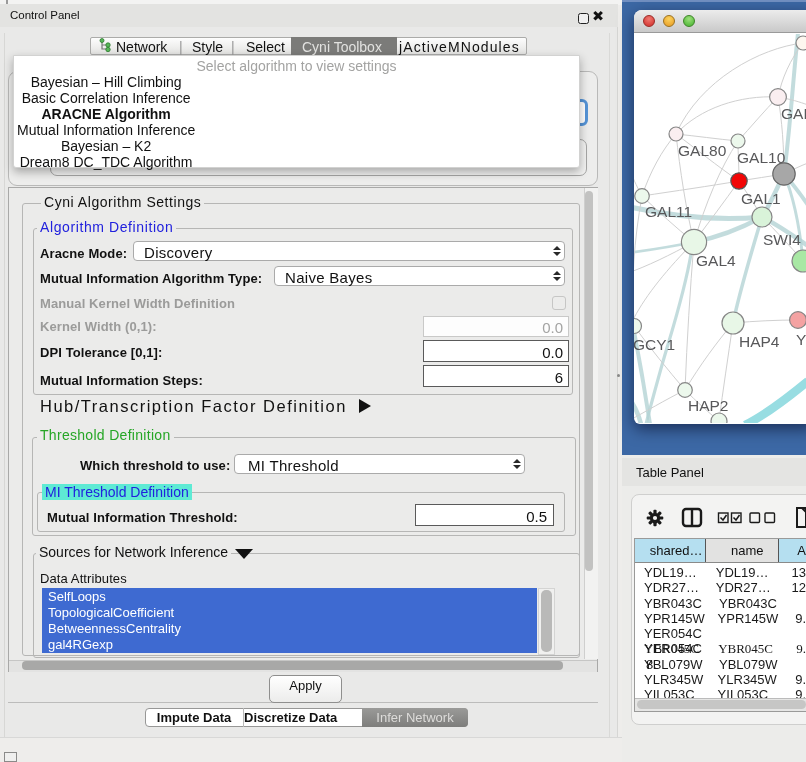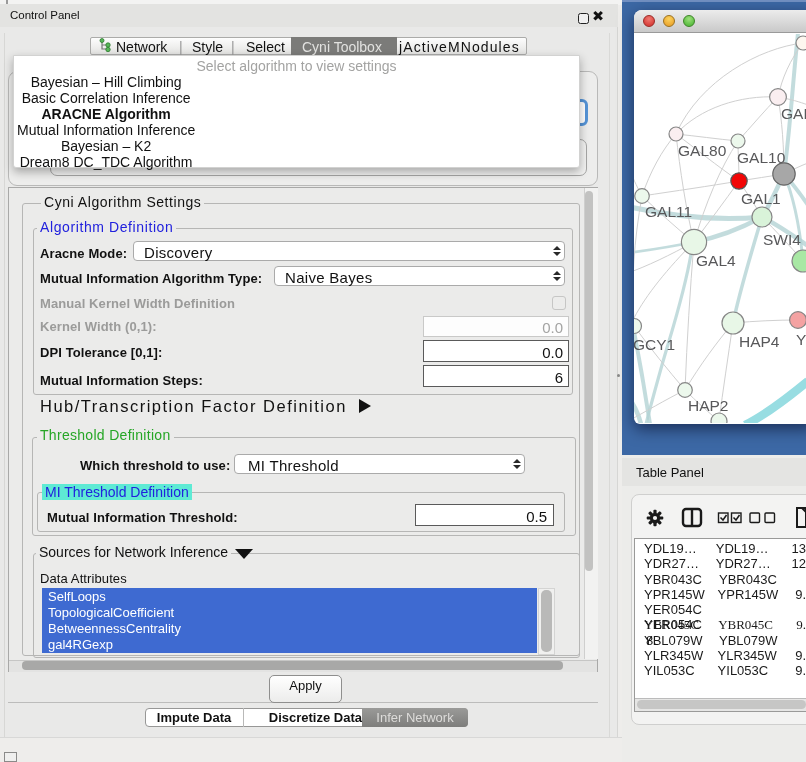--- a/index.html
+++ b/index.html
@@ -120,21 +120,21 @@
 
 <div class="abs" style="left:584px;top:188px;width:14px;height:471px;background:#f2f2f1;border-left:1px solid #cfcfce;"></div>
 <div class="abs" style="left:585px;top:191px;width:8px;height:380px;background:#c2c2c1;border-radius:4px;"></div>
 
 <div class="abs" style="left:269px;top:675px;width:73px;height:28px;background:linear-gradient(#ffffff,#ececeb);border:1px solid #8f8f8e;border-radius:5px;text-align:center;font-size:13px;color:#111;line-height:19px;">Apply</div>
 
 <div class="abs" style="left:145px;top:708px;width:323px;height:19px;background:#fff;border:1px solid #979796;border-radius:4px;"></div>
 <div class="abs" style="left:243px;top:708px;width:1px;height:19px;background:#b9b9b8;"></div>
 <div class="abs" style="left:362px;top:708px;width:106px;height:19px;background:linear-gradient(#9a9a98,#7e7e7c);border-radius:0 4px 4px 0;"></div>
 <div class="abs" style="left:145px;top:710px;width:98px;text-align:center;font-size:13px;font-weight:bold;color:#111;">Impute Data</div>
-<div class="abs" style="left:244px;top:710px;width:118px;text-align:right;font-size:13px;font-weight:bold;color:#111;">Discretize Data</div>
+<div class="abs" style="left:244px;top:710px;width:118px;text-align:left;font-size:13px;font-weight:bold;color:#111;">Discretize Data</div>
 <div class="abs" style="left:362px;top:710px;width:106px;text-align:center;font-size:13px;color:#dddcda;">Infer Network</div>
 
 <div class="abs" style="left:0;top:737px;width:780px;height:1px;background:#d8d8d7;"></div>
 <div class="abs" style="left:4px;top:752px;width:13px;height:10px;background:#efefee;border:1px solid #8a8a89;"></div>
 
 <div class="abs" style="left:13px;top:55px;width:567px;height:113px;background:#fff;border:1px solid #d2d2d1;border-radius:0 0 3px 3px;box-shadow:0 4px 10px rgba(0,0,0,0.3);"></div>
 <div class="abs" style="left:13px;top:58px;width:567px;text-align:center;font-size:14px;color:#a3a3a2;">Select algorithm to view settings</div>
 <div class="abs" style="left:17px;top:74px;font-size:14px;color:#111;line-height:16px;text-align:center;">
 Bayesian – Hill Climbing<br>
 Basic Correlation Inference<br>
@@ -269,20 +269,25 @@
     <path d="M 86.5,14.5 L 89,17 L 92.5,12" stroke-width="1.5"></path>
     <path d="M 99.5,14.5 L 102,17 L 105.5,12" stroke-width="1.5"></path>
     <rect x="116" y="10" width="9.5" height="9.5" rx="1"></rect>
     <rect x="131" y="10" width="9.5" height="9.5" rx="1"></rect>
   </g>
 
   <path d="M 163,5 L 172,5 L 172,24 L 163,24 Z M 168,5 L 172,9" fill="none" stroke="#1a1a1a" stroke-width="2"></path>
 </svg>
 
 <div class="abs" style="left:634px;top:538px;width:172px;height:174px;background:#fff;border:1px solid #9a9a99;border-right:none;overflow:hidden;">
+  <div style="display:flex;height:24px;border-bottom:1px solid #8a8a89;font-size:13px;color:#111;">
+    <div style="width:74px;background:#b5dff0;border-right:1px solid #555;text-align:center;line-height:24px;padding-left:12px;">shared…</div>
+    <div style="width:76px;background:#e2e2e1;border-right:1px solid #555;text-align:center;line-height:24px;padding-left:10px;">name</div>
+    <div style="flex:1;background:#b5dff0;text-align:left;line-height:24px;padding-left:18px;">A</div>
+  </div>
   <div id="rows" style="font-size:13px;color:#1a1a1a;padding-top:2px;">
       <div style="display:flex;height:15.3px;line-height:15.3px;">
     <div style="width:75px;padding-left:9px;">YDL19…</div>
     <div style="width:77px;padding-left:9px;">YDL19…</div>
     <div style="flex:1;padding-left:11px;">13</div>
   </div>
       <div style="display:flex;height:15.3px;line-height:15.3px;">
     <div style="width:75px;padding-left:9px;">YDR27…</div>
     <div style="width:77px;padding-left:9px;">YDR27…</div>
     <div style="flex:1;padding-left:11px;">12</div>

